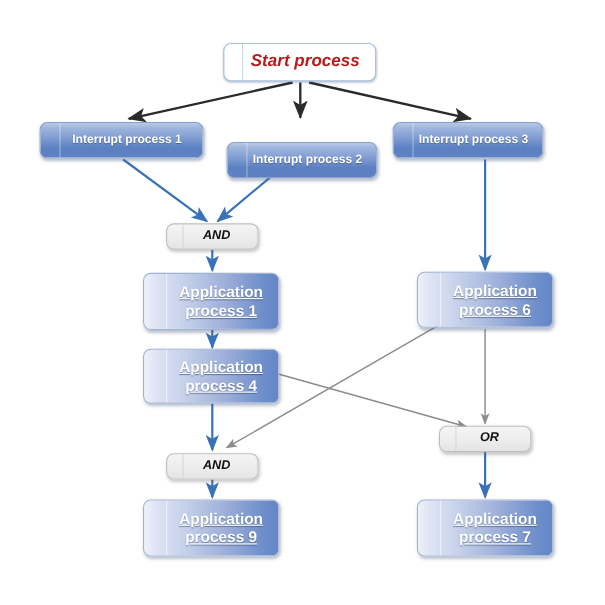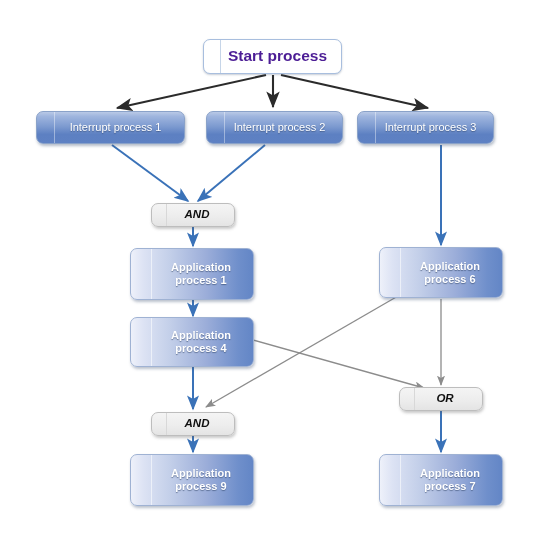--- a/index.html
+++ b/index.html
@@ -51,54 +51,56 @@
     z-index: 1;
   }
 
   
   .start {
     background: #ffffff;
     border: 1px solid #a8bede;
     box-shadow: 0 1px 2px rgba(70,90,120,.30);
   }
   .start .label {
-    color: #4c1d95;
+    color: #b91c1c;
     font-size: 15.5px;
     font-weight: bold;
+    font-style: italic;
   }
   .start .rule { background: #c6d5e8; left: 16px; }
 
   
   .interrupt {
     background: linear-gradient(to bottom,
         #b9c9e6 0%, #9fb5de 14%, #7b99cf 48%, #5d80c2 72%, #5e81c3 100%);
     border: 1px solid #8aa2c9;
     box-shadow: 1px 2px 3px rgba(70,90,120,.40);
   }
   .interrupt .label {
     color: #ffffff;
     font-size: 11px;
-    font-weight: normal;
+    font-weight: bold;
     text-shadow: 0 1px 1px rgba(40,60,95,.55);
   }
   .interrupt .rule { background: rgba(255,255,255,.40); }
 
   
   .app {
     background: linear-gradient(to right,
         #eef1fa 0%, #dde3f4 10%, #c3cfe9 32%, #9badd9 62%, #6f8fcb 88%, #6386c6 100%);
     border: 1px solid #9fb2d3;
     box-shadow: 1px 2px 3px rgba(70,90,120,.38);
   }
   .app .label {
     color: #ffffff;
-    font-size: 11px;
+    font-size: 14px;
     font-weight: bold;
     text-shadow: 0 1px 1px rgba(40,60,95,.55);
     padding-left: 18px;
+    text-decoration: underline;
   }
   .app .rule { background: rgba(255,255,255,.55); left: 20px; }
 
   
   .gate {
     background: linear-gradient(to bottom, #f4f4f4 0%, #ededed 55%, #e4e4e4 100%);
     border: 1px solid #bdbdbd;
     border-radius: 7px;
     box-shadow: 1px 2px 3px rgba(90,90,90,.33);
     font-style: italic;
@@ -158,21 +160,21 @@
   <div class="node start" style="left:203px; top:39px; width:139px; height:35px;">
     <span class="rule"></span>
     <span class="label">Start process</span>
   </div>
 
   <div class="node interrupt" style="left:36px; top:111px; width:149px; height:33px;">
     <span class="rule"></span>
     <span class="label">Interrupt process 1</span>
   </div>
 
-  <div class="node interrupt" style="left:206px; top:111px; width:137px; height:33px;">
+  <div class="node interrupt" style="left:206px; top:129px; width:137px; height:33px;">
     <span class="rule"></span>
     <span class="label">Interrupt process 2</span>
   </div>
 
   <div class="node interrupt" style="left:357px; top:111px; width:137px; height:33px;">
     <span class="rule"></span>
     <span class="label">Interrupt process 3</span>
   </div>
 
   <div class="node gate" style="left:151px; top:203px; width:84px; height:24px;">

